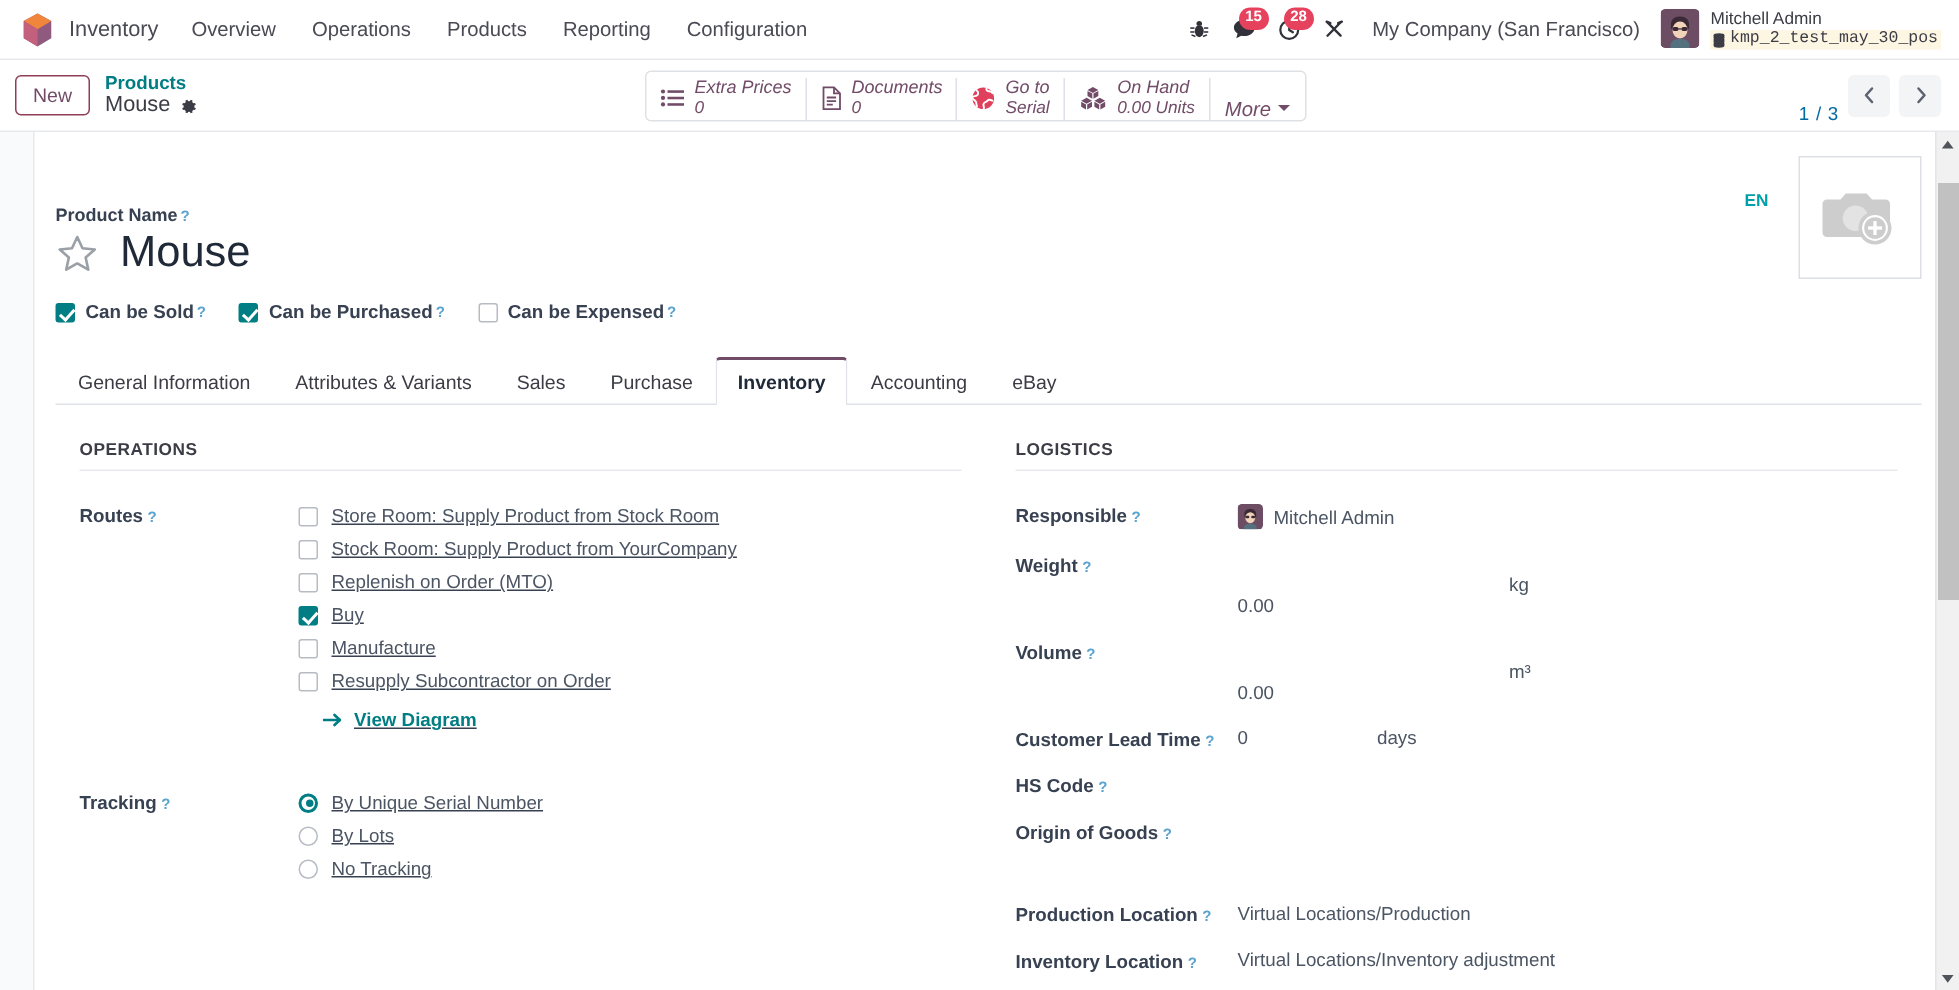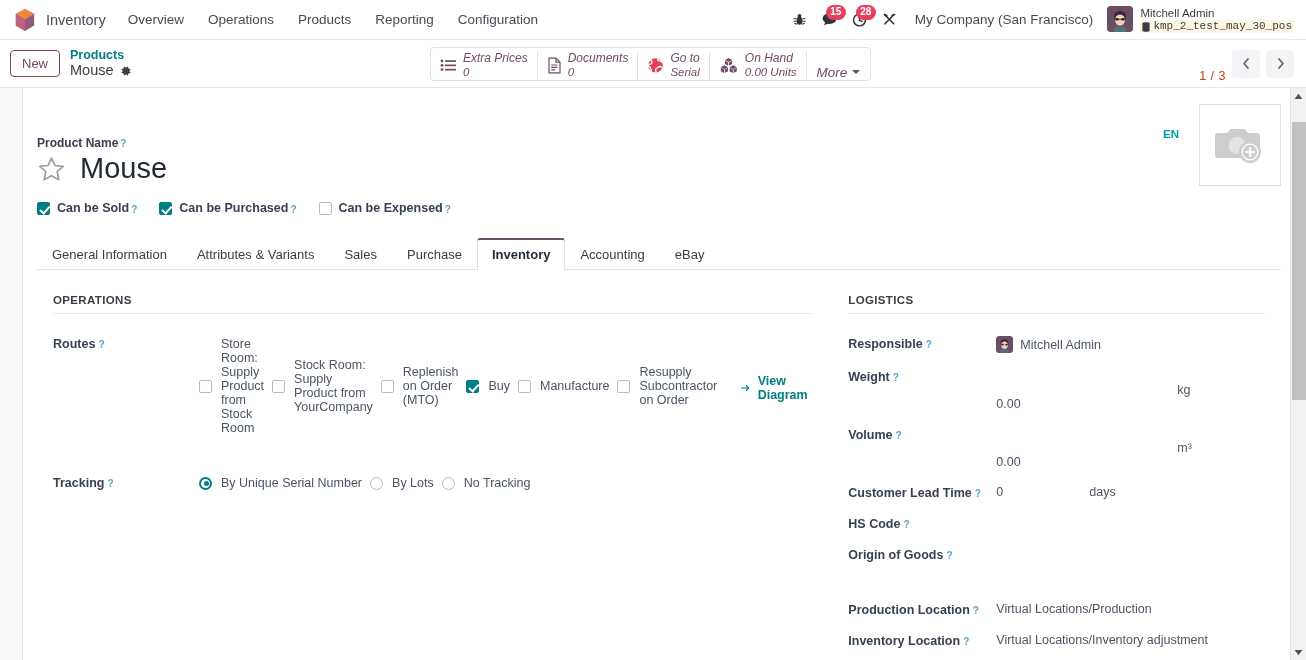--- a/index.html
+++ b/index.html
@@ -96,21 +96,21 @@
   .stat-ico { display: flex; align-items: center; color: #714b67; }
   .stat-txt { display: flex; flex-direction: column; line-height: 1.15; }
   .stat-label { font-size: 12px; font-weight: 400; }
   .stat-value { font-size: 11.5px; }
   .stat-more { display: flex; align-items: center; padding: 0 10px; color: #714b67; font-size: 13.5px; cursor: pointer; gap: 5px;}
   .caret-dn { width: 0; height: 0; border-left: 4px solid transparent; border-right: 4px solid transparent; border-top: 4px solid #714b67; }
 
   .pager {
     margin-left: auto; display: flex; align-items: center; gap: 6px;
   }
-  .pager-txt { font-size: 12.5px; color: #c2410c; letter-spacing: .5px; margin-top: 24px; }
+  .pager-txt { font-size: 12.5px; color: #0369a1; letter-spacing: .5px; margin-top: 24px; }
   .pager-btn {
     width: 28px; height: 28px; border: none; background: #f3f4f6;
     border-radius: 4px; display: flex; align-items: center; justify-content: center;
     cursor: pointer; color: #5c6270;
   }
 
   
   .view-area {
     height: 572px; background: #f9fafb;
     display: flex; position: relative; overflow: hidden;
@@ -140,21 +140,21 @@
   .cbox {
     width: 13px; height: 13px; border: 1px solid #b7bcc4; border-radius: 2px;
     background: #fff; flex: 0 0 auto; cursor: pointer; position: relative;
   }
   .cbox.on { background: #017e84; border-color: #017e84; }
   .cbox.on::after {
     content: ""; position: absolute; left: 3.6px; top: 1px;
     width: 4px; height: 7.5px; border: solid #fff; border-width: 0 2px 2px 0;
     transform: rotate(42deg);
   }
-  .cb-label { font-size: 12.5px; font-weight: 700; color: #374151; display: inline-flex; align-items: flex-end; gap: 2px; cursor: pointer;}
+  .cb-label { font-size: 12.5px; font-weight: 700; color: #374151; display: inline-flex; align-items: center; gap: 2px; cursor: pointer;}
 
   .lang-badge {
     font-size: 11.5px; font-weight: 700; color: #00a0a8; cursor: pointer;
     margin: 24px 0 0 0; padding-right: 6px;
   }
   .img-ph {
     width: 82px; height: 82px; border: 1px solid #dcdfe4; background: #fff;
     display: flex; align-items: center; justify-content: center; cursor: pointer;
     margin-left: 14px; flex: 0 0 auto;
   }
@@ -190,21 +190,21 @@
   .f-label {
     width: 146px; flex: 0 0 146px; font-size: 12.5px; font-weight: 700; color: #374151;
     display: inline-flex; align-items: baseline; gap: 3px; padding-top: 1px;
   }
   .f-label.wide { width: 148px; flex: 0 0 148px; }
   .f-val { font-size: 12.5px; color: #4b5563; display: flex; align-items: center; gap: 7px; }
   .unit { color: #4b5563; }
   .spacer-130 { display: inline-block; width: 174px; margin-top: 28px; }
   .spacer-80 { display: inline-block; width: 86px; }
 
-  .opt-list { display: flex; flex-direction: row; gap: 8px; padding-top: 1px; }
+  .opt-list { display: flex; flex-direction: column; gap: 8px; padding-top: 1px; text-decoration: underline; }
   .opt { display: flex; align-items: center; gap: 9px; }
   .opt-label { font-size: 12.5px; color: #4b5563; cursor: pointer; }
   .radio {
     width: 13px; height: 13px; border-radius: 50%; border: 1px solid #b7bcc4;
     background: #fff; flex: 0 0 auto; cursor: pointer; position: relative;
   }
   .radio.on { border: 2px solid #017e84; }
   .radio.on::after {
     content: ""; position: absolute; left: 2.5px; top: 2.5px;
     width: 5px; height: 5px; border-radius: 50%; background: #017e84;

